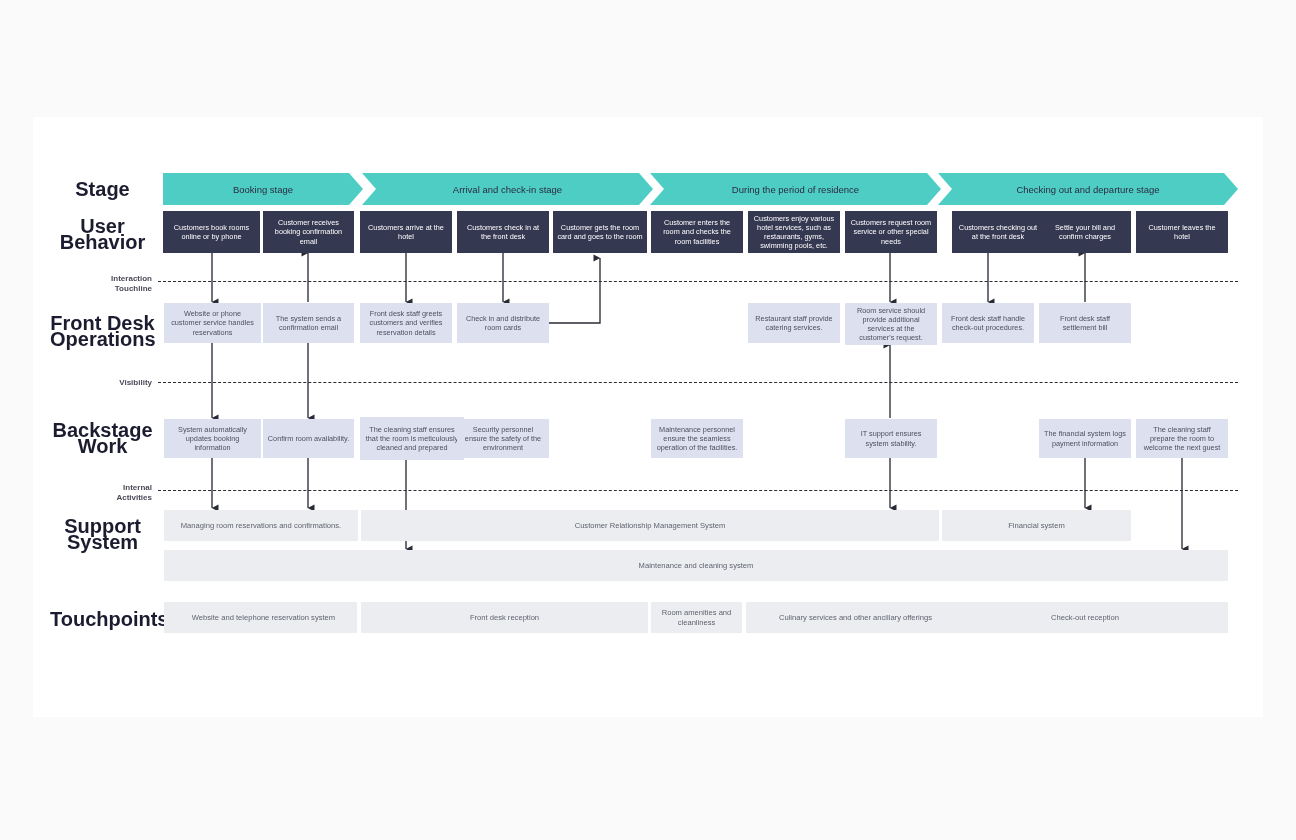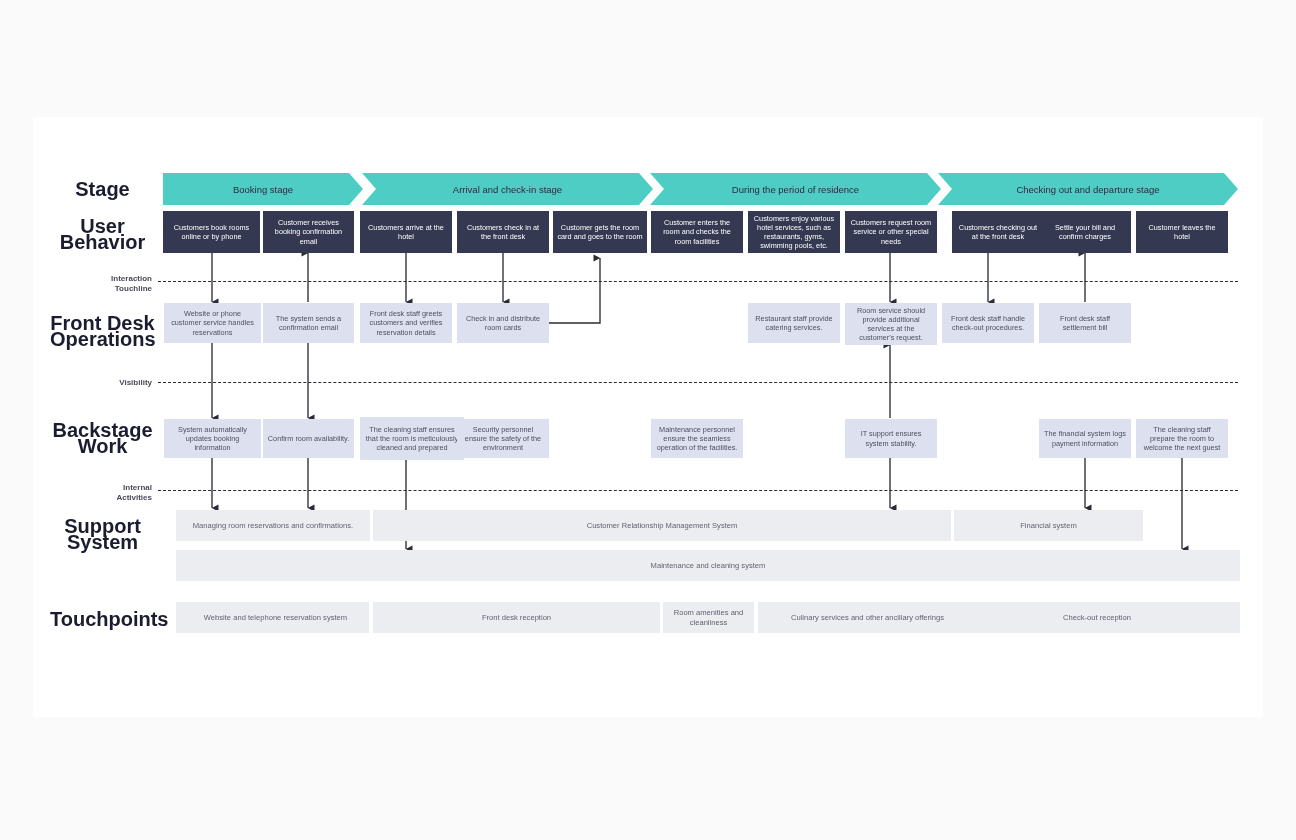--- a/index.html
+++ b/index.html
@@ -82,21 +82,20 @@
     position: absolute;
     background: #ebedf1;
     color: #60636f;
     font-size: 7.6px;
     line-height: 10px;
     display: flex;
     align-items: center;
     justify-content: center;
     text-align: center;
     padding: 2px 6px;
-    margin-left: 12px;
   }
   .dashline {
     position: absolute;
     height: 0;
     border-top: 1.6px dashed #2b2b36;
     left: 158px;
     width: 1080px;
   }
 </style>
 </head>

